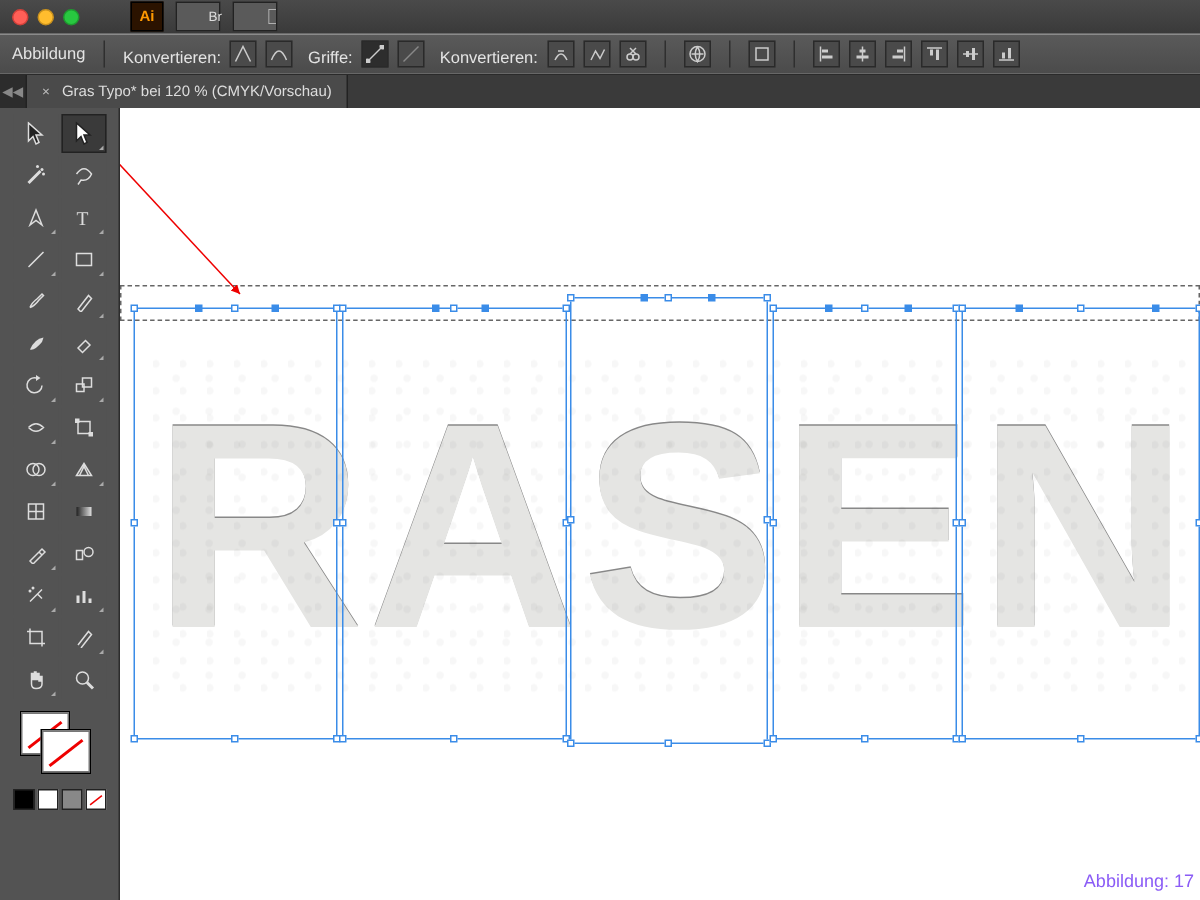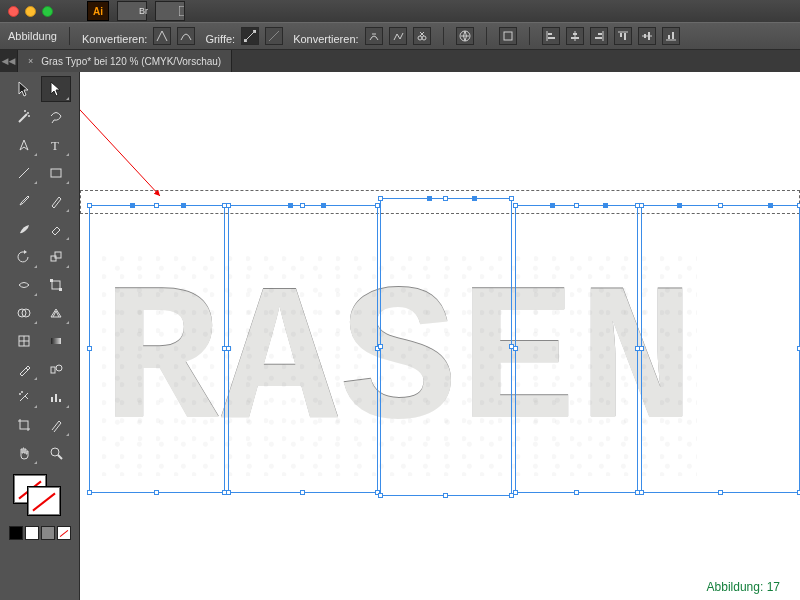--- a/index.html
+++ b/index.html
@@ -42,21 +42,21 @@
   .bbox .h { position:absolute; width:5px; height:5px; background:#fff; border:1px solid #3a8ce8; }
   .bbox .tl{top:-3px;left:-3px;} .bbox .tr{top:-3px;right:-3px;} .bbox .bl{bottom:-3px;left:-3px;} .bbox .br{bottom:-3px;right:-3px;}
   .bbox .tm{top:-3px;left:50%;margin-left:-3px;} .bbox .bm{bottom:-3px;left:50%;margin-left:-3px;}
   .bbox .ml{top:50%;left:-3px;margin-top:-3px;} .bbox .mr{top:50%;right:-3px;margin-top:-3px;}
   .bbox .ap { position:absolute; width:5px;height:5px;background:#3a8ce8; }
   .rasen-text { position:absolute; font-family: "Arial Black", Arial, sans-serif; font-weight:900; color:#e5e5e3; letter-spacing:2px; white-space:nowrap; text-shadow:0 -1px 0 #888; }
   .rasen-text::before { content:""; position:absolute; inset:0; background:
      radial-gradient(circle at 10% 20%, rgba(0,0,0,.03) 0 2px, transparent 3px) 0 0/18px 18px,
      radial-gradient(circle at 70% 60%, rgba(0,0,0,.03) 0 2px, transparent 3px) 0 0/22px 22px;
      mix-blend-mode: multiply; pointer-events:none; }
-  .caption { position:absolute; right:20px; bottom:6px; color:#15803d; font-size:12px; }
+  .caption { position:absolute; right:4px; bottom:6px; color:#8b5cf6; font-size:12px; }
   svg { display:block; }
 </style>
 </head>
 <body>
 
 <div class="mac-titlebar">
   <div class="tl-btn tl-close"></div>
   <div class="tl-btn tl-min"></div>
   <div class="tl-btn tl-max"></div>
   <div class="app-badges">
@@ -417,21 +417,21 @@
   <div class="mini-swatches">
     <div class="mini b"></div>
     <div class="mini w"></div>
     <div class="mini g"></div>
     <div class="mini n"></div>
   </div>
 </div>
 
 <div class="canvas">
 
-  <div class="rasen-text" style="left:22px; top:183px; font-size:195px;font-family:Liberation Mono, monospace;">RASEN</div>
+  <div class="rasen-text" style="left:22px; top:167px; font-size:195px;">RASEN</div>
 
   <div class="dash-sel" style="left:0px; top:118px; width:720px; height:24px;"></div>
 
   <div class="bbox" style="left:9px; top:133px; width:136px; height:288px;">
     <div class="h tl"></div>
       <div class="h tm"></div>
       <div class="h tr"></div>
       <div class="h ml"></div>
       <div class="h mr"></div>
       <div class="h bl"></div>

